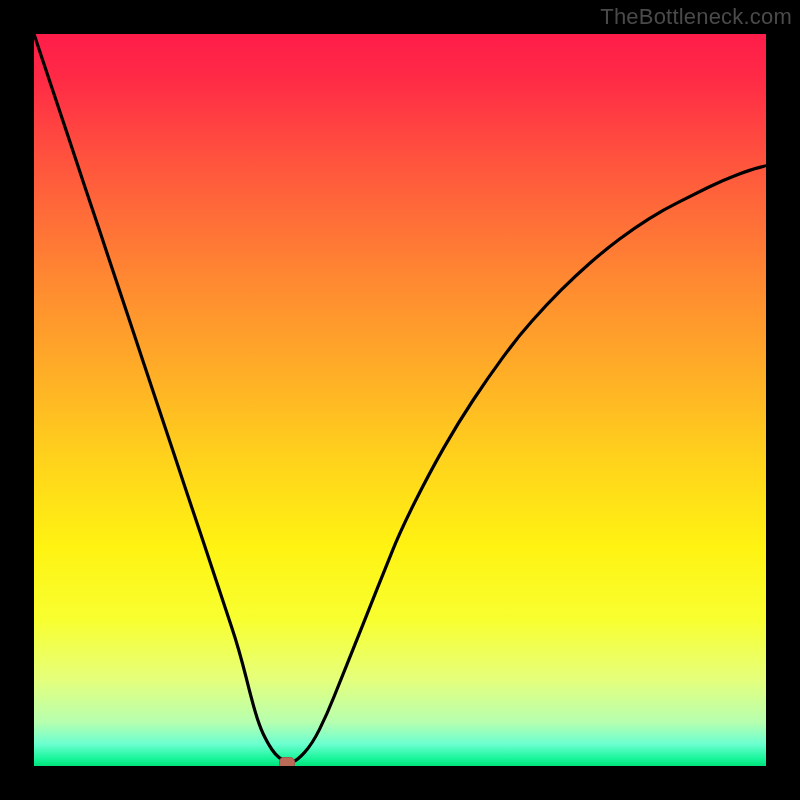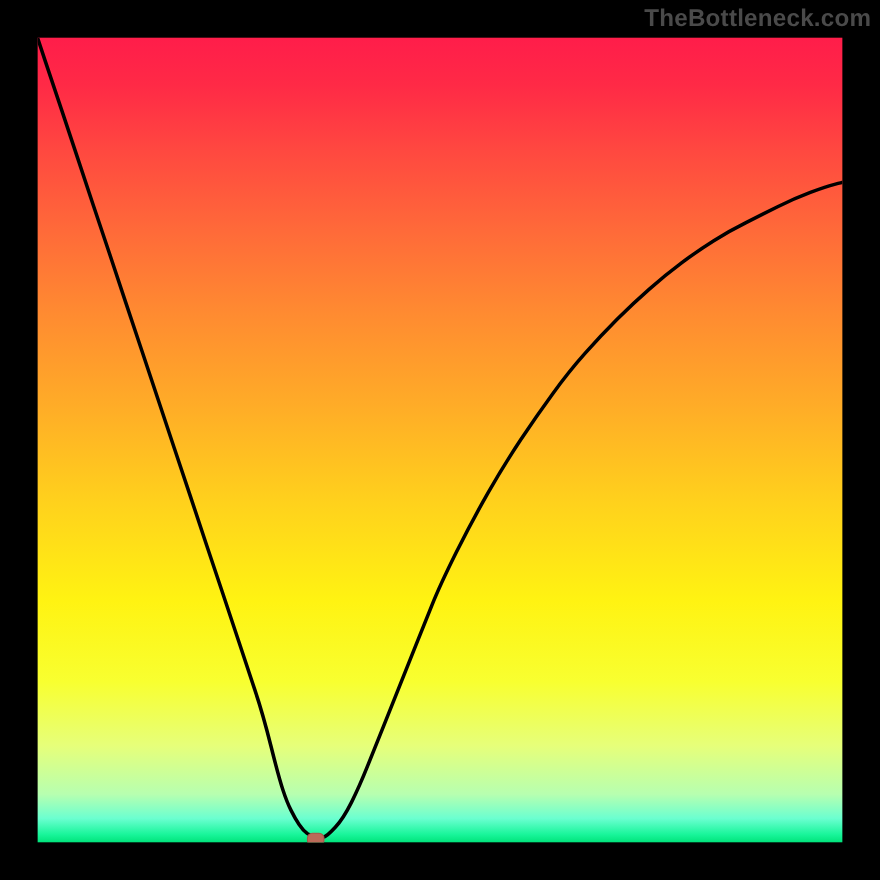--- a/index.html
+++ b/index.html
@@ -15,21 +15,21 @@
     width: 800px;
     height: 800px;
     background: #000;
   }
   .watermark {
     position: absolute;
     top: 4px;
     right: 8px;
     color: #4a4a4a;
     font-size: 22px;
-    font-weight: 700;
+    font-weight: 400;
     letter-spacing: 0.2px;
     z-index: 3;
     user-select: none;
   }
   .plot-area {
     position: absolute;
     left: 34px;
     top: 34px;
     width: 732px;
     height: 732px;

